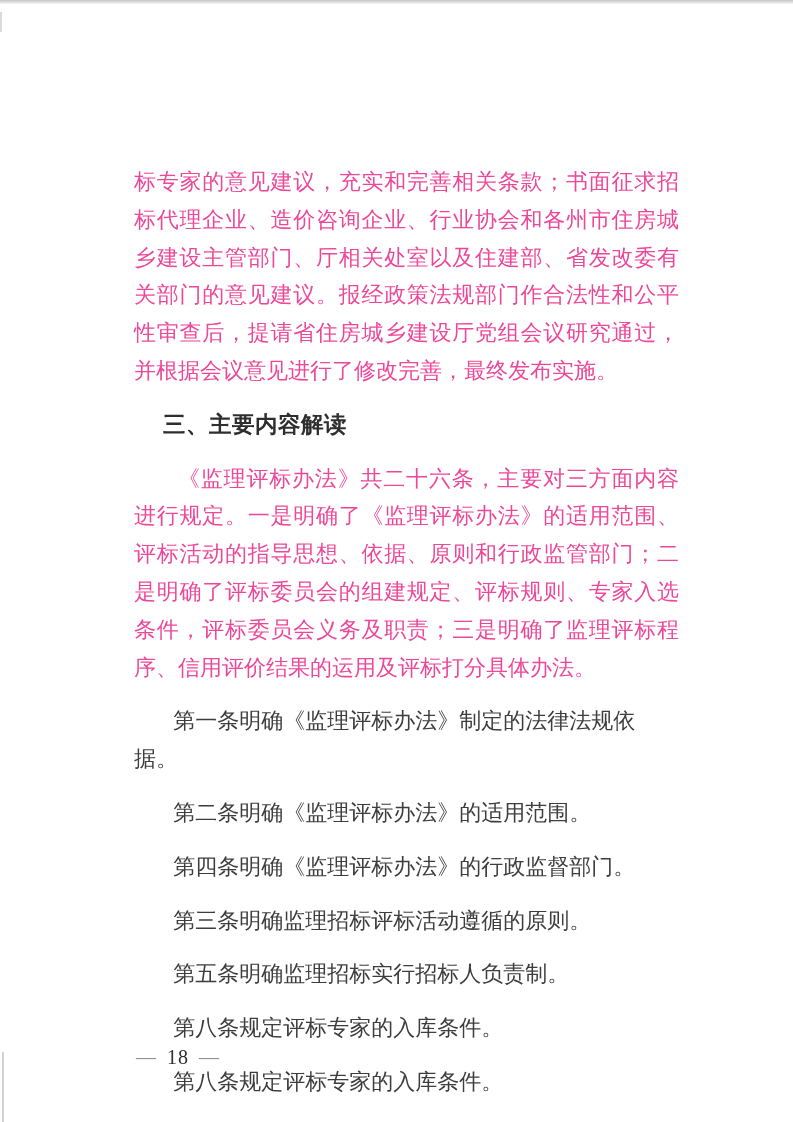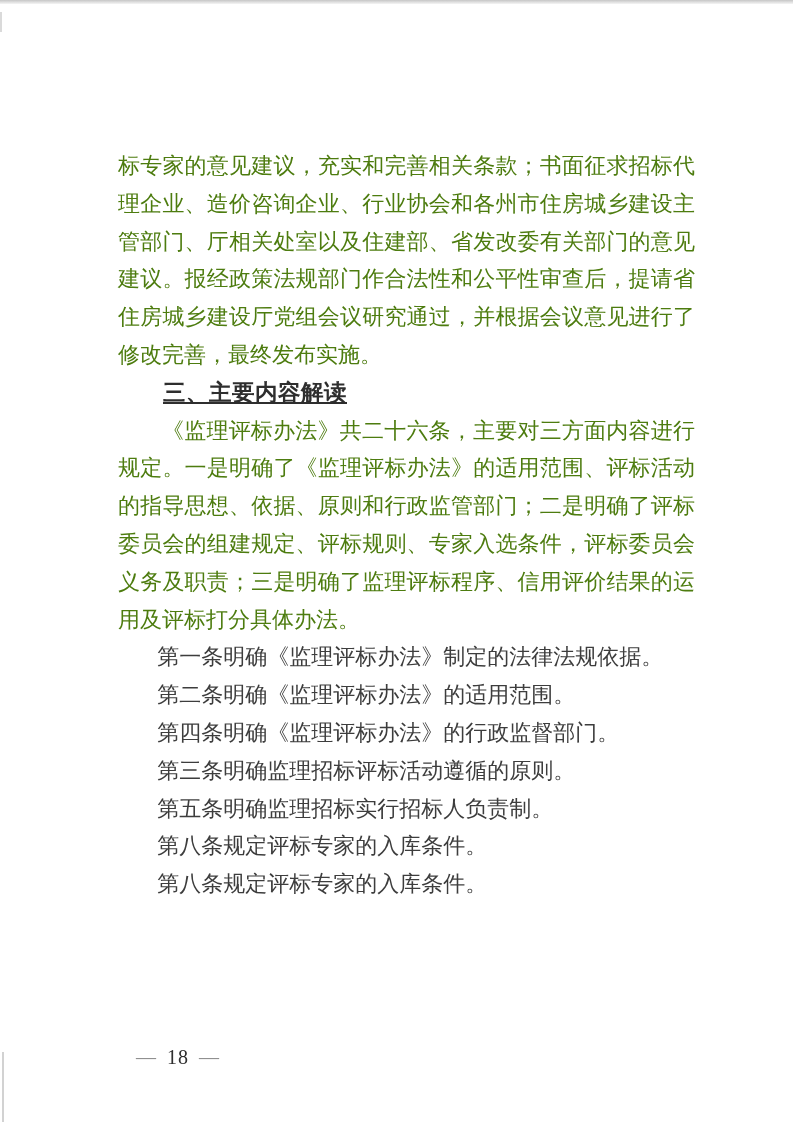--- a/index.html
+++ b/index.html
@@ -25,41 +25,40 @@
     position: absolute; left: 2px; top: 1052px; width: 2px; height: 70px;
     background: #d2d2d2;
   }
   .content {
     position: absolute;
     left: 118px;
     top: 147px;
     width: 577px;
   }
   .body-text {
-    margin: 0;
+    margin: 16px;
     font-size: 22px;
     line-height: 37.8px;
     text-align: justify;
-    color: #4d7c0f;
+    color: #ec4899;
   }
   .no-indent { text-indent: 0; }
   .indent { text-indent: 2em; }
   .section-heading {
     margin: 0;
     font-family: "Liberation Sans", sans-serif;
     font-weight: 700;
     font-size: 22.5px;
     line-height: 37.8px;
     text-indent: 2em;
     color: #2e2e2e;
     letter-spacing: 0.5px;
-    text-decoration: underline;
   }
   .article-line {
-    margin: 0;
+    margin: 16px;
     font-size: 22px;
     line-height: 37.8px;
     text-indent: 1.78em;
     text-align: left;
     color: #3d3d3d;
   }
   .page-footer {
     position: absolute;
     left: 136px;
     top: 1044px;

